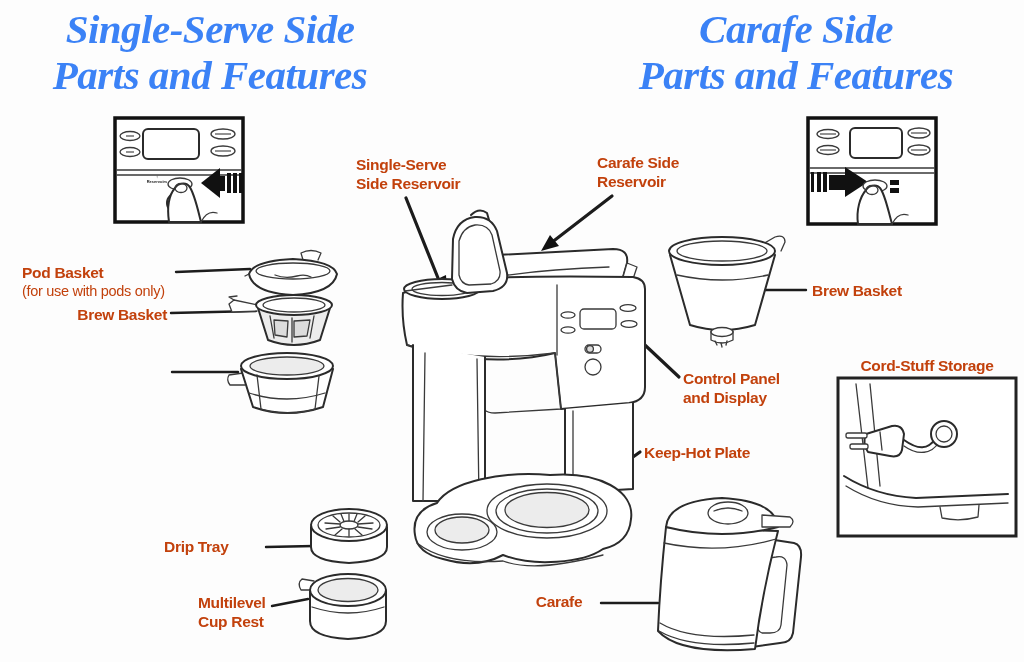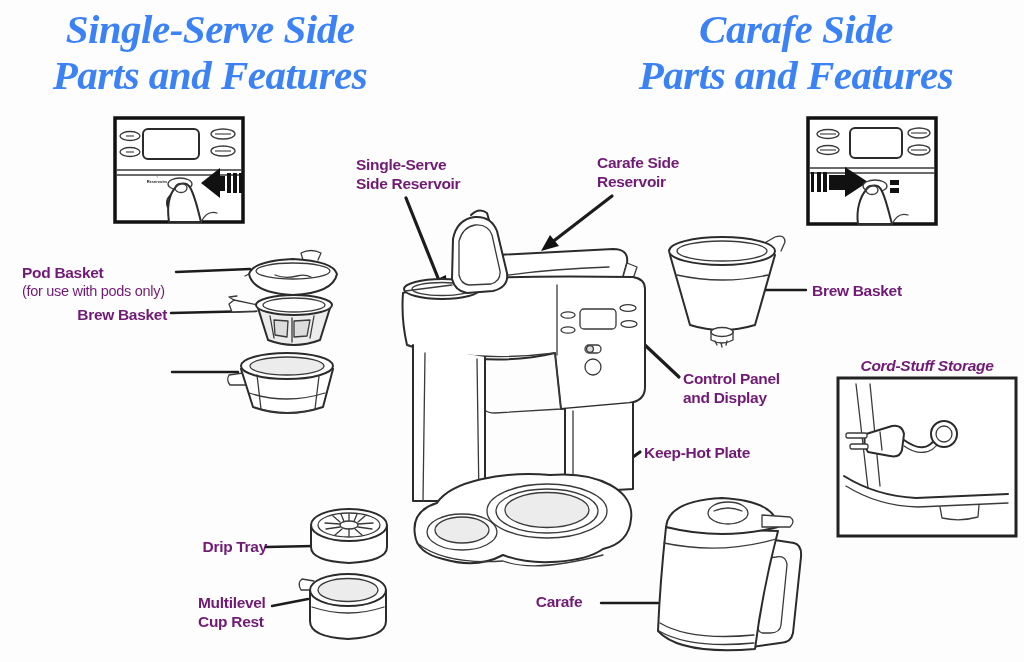--- a/index.html
+++ b/index.html
@@ -14,33 +14,33 @@
   .title {
     position:absolute; text-align:center;
     font-family:"Liberation Serif", serif; font-style:italic; font-weight:600;
     font-size:41px; line-height:46px; color:#3b82f6;
     white-space:pre-line; letter-spacing:-0.5px;
   }
   #title-left  { left:0px;  top:6px; width:420px; }
   #title-right { left:586px; top:6px; width:420px; }
   .lbl {
     position:absolute; font-weight:bold; font-size:15.5px; line-height:19px;
-    color:#701a75; white-space:pre-line; letter-spacing:-0.3px;
+    color:#c2410c; white-space:pre-line; letter-spacing:-0.3px;
   }
   .lbl .note { font-weight:normal; font-size:14.5px; display:block; }
   #lbl-pod      { left:22px;  top:244px; width:180px; }
   #lbl-brew-l   { left:15px;  top:305px; width:152px; text-align:right; }
   #lbl-filter   { left:15px;  top:363px; width:152px; text-align:right; }
   #lbl-ss-res   { left:356px; top:155px; }
   #lbl-car-res  { left:597px; top:153px; }
   #lbl-brew-r   { left:812px; top:281px; }
   #lbl-panel    { left:683px; top:369px; }
   #lbl-hotplate { left:644px; top:443px; }
-  #lbl-cord     { left:836px; top:356px; width:182px; text-align:center;font-style:italic; }
-  #lbl-drip     { left:164px; top:537px; width:103px; text-align:right; }
+  #lbl-cord     { left:836px; top:356px; width:182px; text-align:center; }
+  #lbl-drip     { left:164px; top:537px; width:103px; }
   #lbl-cuprest  { left:198px; top:593px; }
   #lbl-carafe   { left:520px; top:592px; width:78px; text-align:center; }
   .ink   { stroke:#2b2b2b; fill:none; stroke-width:2; stroke-linecap:round; stroke-linejoin:round; }
   .inkthin { stroke:#3a3a3a; fill:none; stroke-width:1.3; stroke-linecap:round; stroke-linejoin:round; }
   .wfill { fill:#ffffff; }
   .gfill { fill:#ececec; }
   .dfill { fill:#dcdcdc; }
   .black { fill:#111111; stroke:none; }
   .leader { stroke:#1c1c1c; stroke-width:2.4; stroke-linecap:round; }
   .leader-thick { stroke:#1c1c1c; stroke-width:3.2; stroke-linecap:round; }

